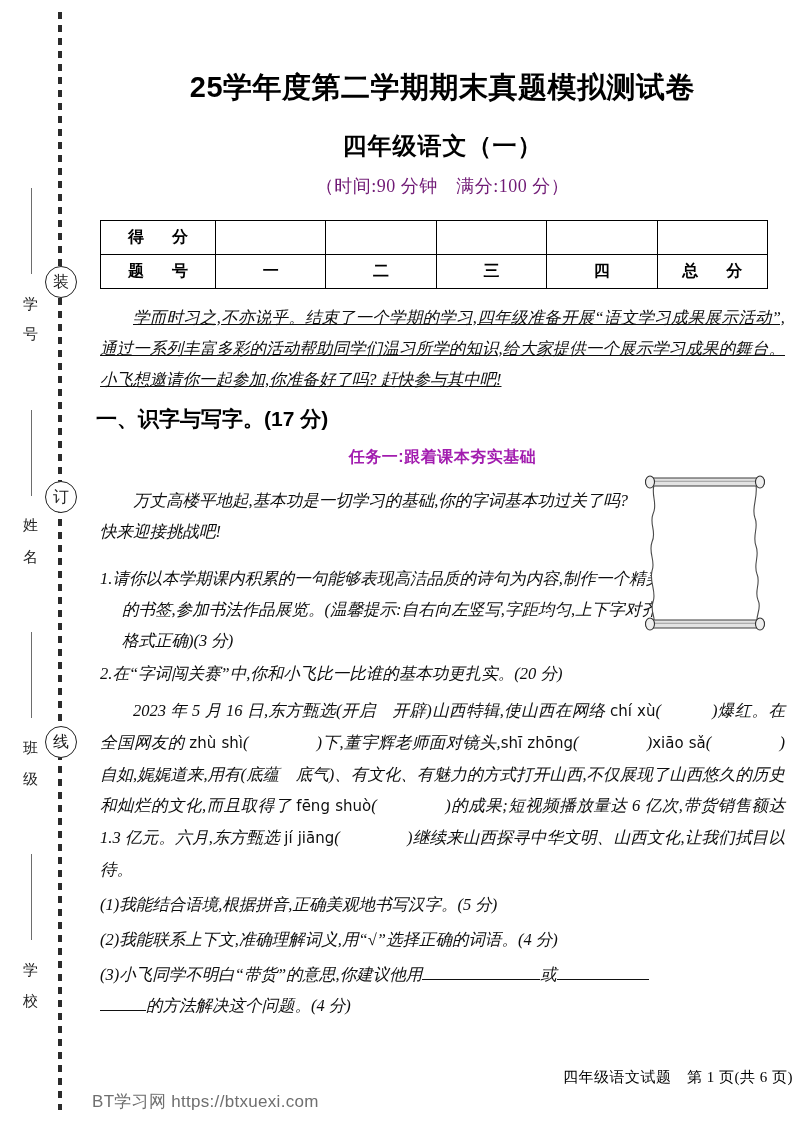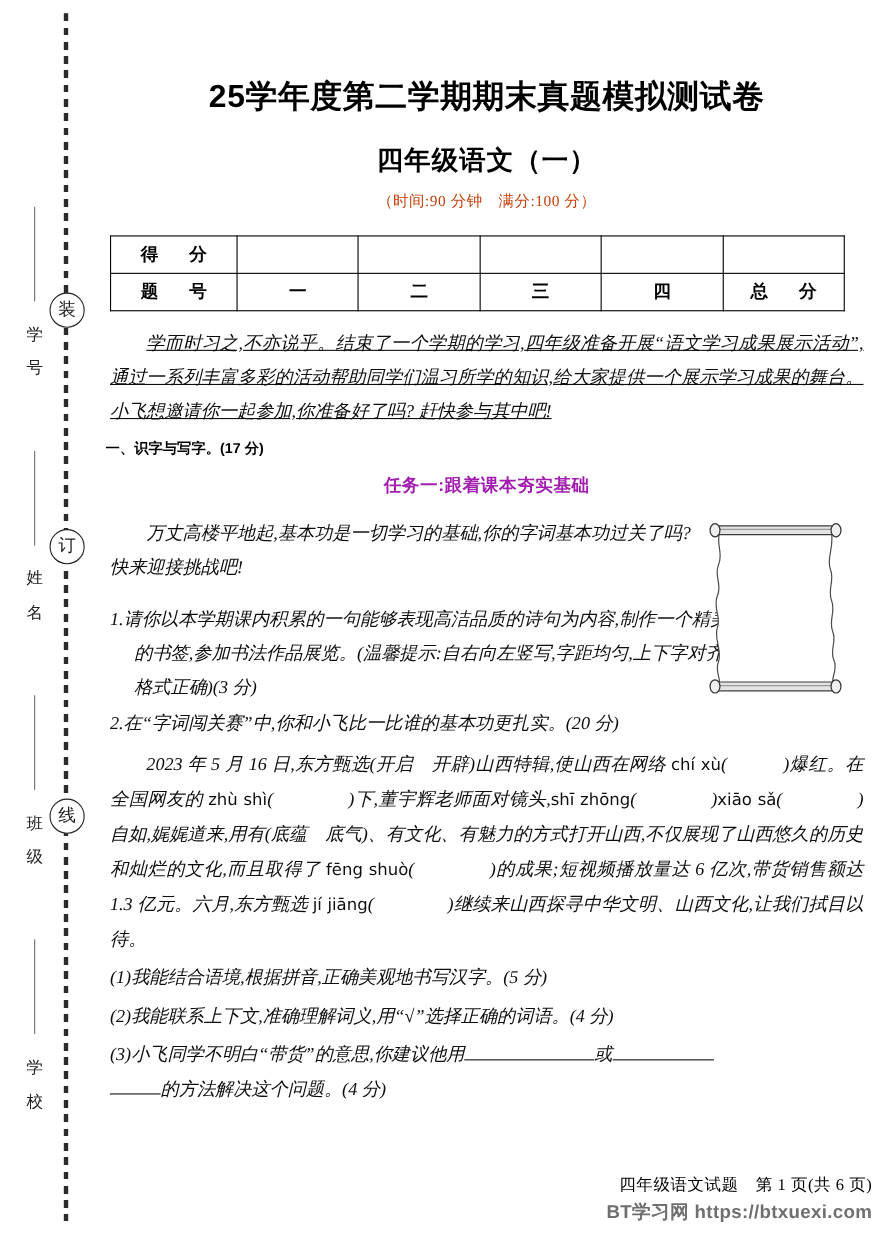--- a/index.html
+++ b/index.html
@@ -98,23 +98,23 @@
     font-family: "Liberation Serif", "DejaVu Serif", serif;
     font-weight: bold;
     font-size: 24px;
     letter-spacing: 1px;
     color: #000000;
   }
   .doc-meta {
     margin: 12px 0 0 0;
     text-align: center;
     font-family: "Liberation Serif", "DejaVu Serif", serif;
-    font-size: 14px;
+    font-size: 18px;
     letter-spacing: 0.5px;
-    color: #c2410c;
+    color: #701a75;
   }
 
   
   .score-table {
     margin: 22px 0 0 8px;
     border-collapse: collapse;
     width: 668px;
     table-layout: fixed;
   }
   .score-table td {
@@ -142,21 +142,21 @@
   .intro {
     margin: 13px 8px 0 8px;
     text-indent: 33px;
     text-align: justify;
     text-decoration: underline;
   }
   .sec-head {
     margin: 10px 0 0 4px;
     font-family: "Liberation Sans", "DejaVu Sans", sans-serif;
     font-weight: bold;
-    font-size: 13px;
+    font-size: 21px;
     color: #000000;
   }
   .task-head {
     margin: 14px 0 4px 0;
     text-align: center;
     font-family: "Liberation Sans", "DejaVu Sans", sans-serif;
     font-weight: bold;
     font-size: 16px;
     letter-spacing: 0.5px;
     color: #a21caf;
@@ -213,26 +213,25 @@
     text-align: right;
     font-family: "Liberation Serif", "DejaVu Serif", serif;
     font-size: 15px;
     color: #000000;
     letter-spacing: 0.5px;
   }
   .watermark {
     position: absolute;
     left: 0; top: 1078px;
     width: 701px;
-    text-align: right;
+    text-align: left;
     font-family: "Liberation Sans", "DejaVu Sans", sans-serif;
     font-size: 17px;
     color: #6f6f6f;
     letter-spacing: 0.3px;
-    font-weight: bold;
   }
 </style>
 </head>
 <body>
 
 <div id="sidebar">
   <div class="seal-labels">
 
     <div class="seal-group" style="top:188px;">
       <div class="seal-rule"></div>

